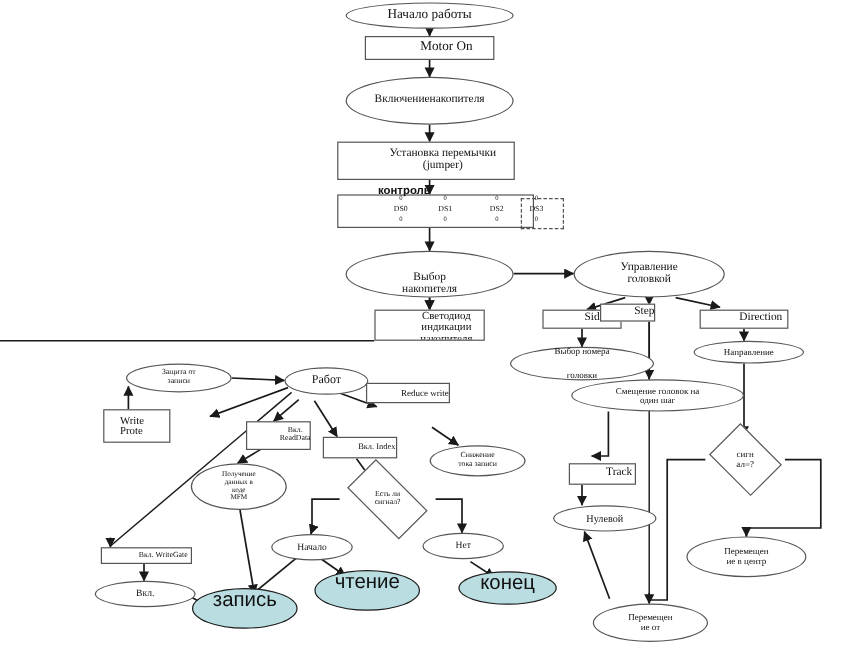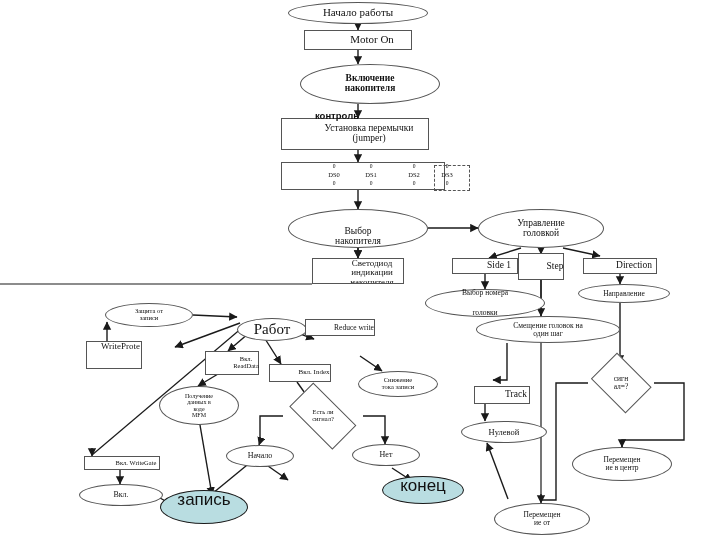--- a/index.html
+++ b/index.html
@@ -12,21 +12,21 @@
         align-items:center;justify-content:center;text-align:center;
         line-height:1.05;color:#111;}
   .rect{border:1px solid #555;background:#fff;padding-left:28px;}
   .ell{border:1px solid #555;background:#fff;border-radius:50%;}
   .dia{background:#fff;}
   .dia .dtxt{position:relative;z-index:2;}
   .dia .dshape{position:absolute;left:50%;top:50%;width:70.7%;height:70.7%;
      transform:translate(-50%,-50%) rotate(45deg);border:1px solid #555;background:#fff;}
   .cyan{background:#b9dde1;border:1px solid #1a1a1a;border-radius:50%;}
   .plain{background:transparent;}
-  .ovr{z-index:40;}
+  .ovr{z-index:40;margin-top:44px;}
   .clipbox{overflow:hidden;}
 </style>
 </head>
 <body>
 
 <div id="stage">
 
   <svg id="wires" viewBox="0 0 720 540" xmlns="http://www.w3.org/2000/svg">
     <defs>
       <marker id="ar" markerWidth="7" markerHeight="7" refX="5.6" refY="3" orient="auto" markerUnits="strokeWidth">
@@ -112,21 +112,21 @@
   </svg>
 
   <div class="node ell" style="left:288px;top:2px;width:140px;height:22px;font-size:11px;">
     <span>Начало работы</span>
   </div>
 
   <div class="node rect" style="left:304px;top:30px;width:108px;height:20px;font-size:11px;">
     <span>Motor On</span>
   </div>
 
-  <div class="node ell" style="left:300px;top:64px;width:140px;height:40px;font-size:9.5px;flex-direction:column;font-weight:bold;">
+  <div class="node ell" style="left:288px;top:64px;width:140px;height:40px;font-size:9.5px;flex-direction:row;">
     <span>Включение</span>
     <span>накопителя</span>
   </div>
 
   <div class="node plain ovr" style="left:300px;top:110px;width:74px;height:12px;font-size:9.5px;font-weight:bold;font-family:'Liberation Sans',sans-serif;">
     <span>контроль</span>
   </div>
 
   <div class="node rect" style="left:281px;top:118px;width:148px;height:32px;font-size:9.5px;flex-direction:column;">
     <span>Установка перемычки</span>
@@ -167,21 +167,21 @@
 
   <div class="node ell" style="left:478px;top:209px;width:126px;height:39px;font-size:9.5px;flex-direction:column;">
     <span>Управление</span>
     <span>головкой</span>
   </div>
 
   <div class="node rect" style="left:452px;top:258px;width:66px;height:16px;font-size:9.5px;">
     <span>Side 1</span>
   </div>
 
-  <div class="node rect" style="left:518px;top:253px;width:46px;height:27px;font-size:9.5px;">
+  <div class="node rect" style="left:500px;top:253px;width:46px;height:15px;font-size:9.5px;">
     <span>Step</span>
   </div>
 
   <div class="node rect" style="left:583px;top:258px;width:74px;height:16px;font-size:9.5px;">
     <span>Direction</span>
   </div>
 
   <div class="node ell" style="left:425px;top:289px;width:120px;height:28px;font-size:7.5px;flex-direction:column;gap:12px;">
     <span>Выбор номера</span>
     <span>головки</span>
@@ -220,26 +220,26 @@
   <div class="node ell" style="left:494px;top:503px;width:96px;height:32px;font-size:7.5px;flex-direction:column;">
     <span>Перемещен</span>
     <span>ие от</span>
   </div>
 
   <div class="node ell" style="left:105px;top:303px;width:88px;height:24px;font-size:6.5px;flex-direction:column;">
     <span>Защита от</span>
     <span>записи</span>
   </div>
 
-  <div class="node rect" style="left:86px;top:341px;width:56px;height:28px;font-size:9px;align-items:flex-start;padding-left:13px;">
+  <div class="node rect" style="left:86px;top:341px;width:56px;height:28px;font-size:9px;flex-direction:column;align-items:flex-start;padding-left:13px;">
     <span>Write</span>
     <span>Prote</span>
   </div>
 
-  <div class="node ell" style="left:237px;top:318px;width:70px;height:23px;font-size:15px;text-align:center;">
+  <div class="node ell" style="left:237px;top:306px;width:70px;height:23px;font-size:10px;text-align:center;">
     <span>Работ</span>
   </div>
 
   <div class="node rect" style="left:205px;top:351px;width:54px;height:24px;font-size:6.5px;flex-direction:column;">
     <span>Вкл.</span>
     <span>ReadData</span>
   </div>
 
   <div class="node rect" style="left:269px;top:364px;width:62px;height:18px;font-size:7px;">
     <span>Вкл. Index</span>
@@ -282,18 +282,21 @@
   </div>
 
   <div class="node ell" style="left:79px;top:484px;width:84px;height:22px;font-size:8px;">
     <span>Вкл.</span>
   </div>
 
   <div class="node cyan" style="left:160px;top:490px;width:88px;height:34px;font-size:17px;align-items:flex-start;padding-top:1px;font-family:'Liberation Sans',sans-serif;">
     <span style="display:block;width:64px;line-height:0.95;">запись</span>
   </div>
 
+  <div class="node cyan" style="left:262px;top:475px;width:88px;height:34px;font-size:17px;align-items:flex-start;padding-top:1px;font-family:'Liberation Sans',sans-serif;">
+    <span style="display:block;width:66px;line-height:0.95;">чтение</span>
+  </div>
 
   <div class="node cyan" style="left:382px;top:476px;width:82px;height:28px;font-size:17px;align-items:flex-start;padding-top:1px;font-family:'Liberation Sans',sans-serif;">
     <span style="display:block;width:50px;line-height:0.95;">конец</span>
   </div>
 
 </div>
 
 </body></html>

